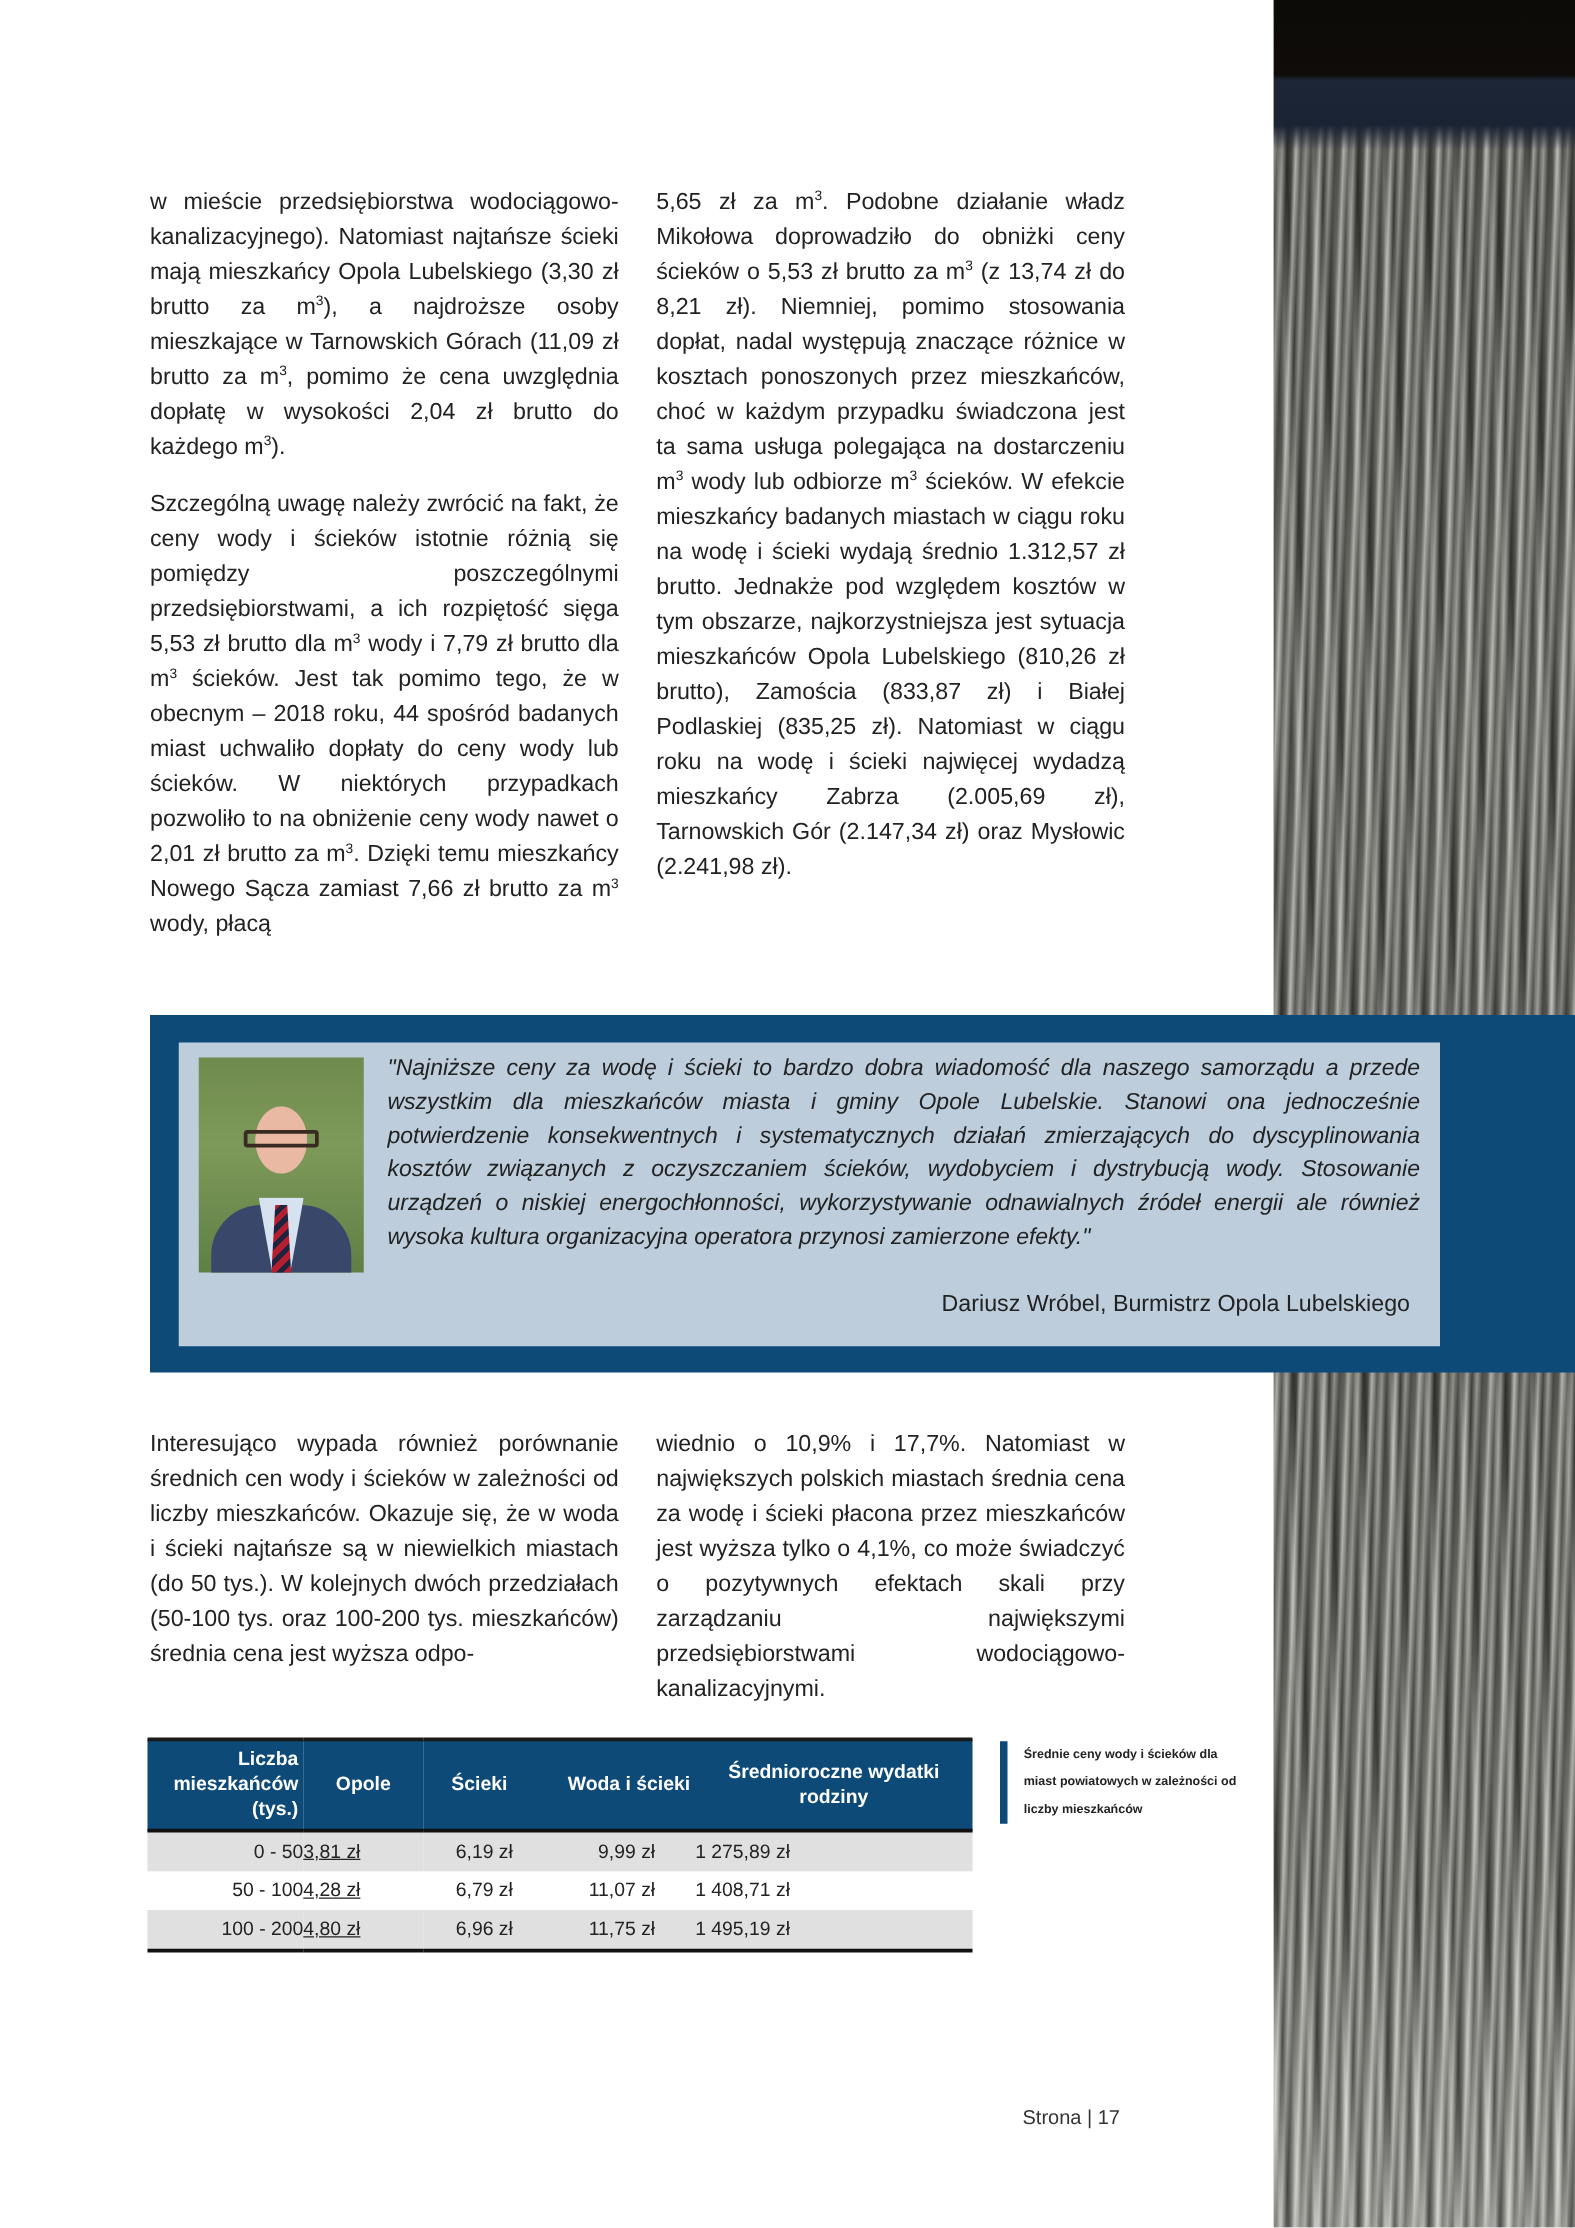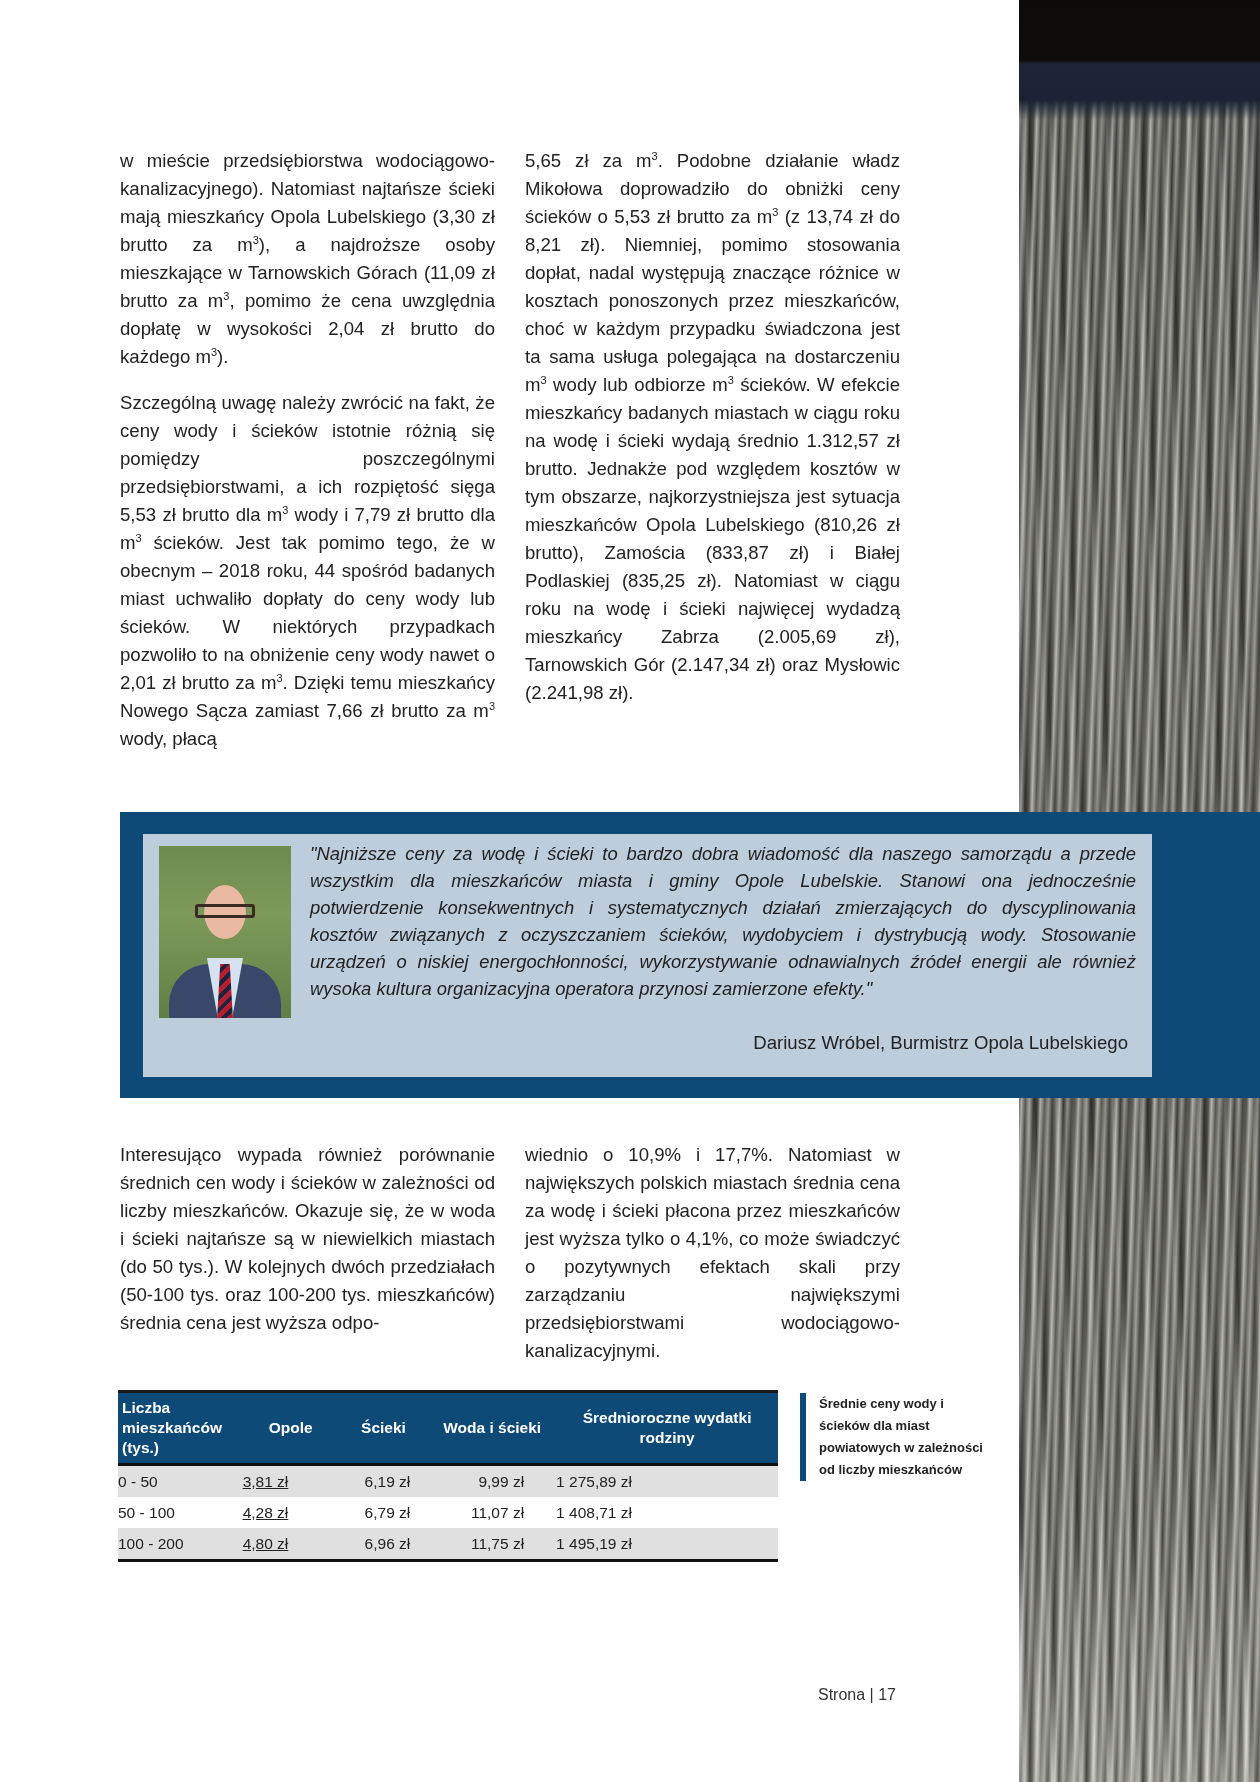--- a/index.html
+++ b/index.html
@@ -67,34 +67,34 @@
   }
 
   .table-wrap { position:absolute; left:118px; top:1390px; width:660px; }
   table { border-collapse:collapse; width:660px; }
   thead tr { background:#0d4a78; color:#fff; height:73px; }
   thead { border-top:3px solid #1a1a1a; }
   th { font-size:15.5px; font-weight:bold; line-height:20px; padding:0 4px; border-bottom:3px solid #111; }
   td { font-size:15.5px; height:31px; padding:0; color:#222; }
   tbody tr.shade { background:#e0e0e0; }
   tbody tr:last-child { border-bottom:3px solid #111; }
-  .c0 { width:125px; text-align:left; }
+  .c0 { width:125px; text-align:right; }
   .c1 { width:90px; text-align:center; }
   .c2 { width:90px; text-align:center; }
-  .c3 { width:125px; text-align:center; }
+  .c3 { width:125px; text-align:right; }
   .c4 { width:230px; text-align:center; }
   td.num3 { text-align:right; padding-right:32px; }
   td.num4 { text-align:left; padding-right:45px; }
   td.num2 { text-align:right; padding-right:18px; }
   td.num1 { text-align:left; padding-right:26px;text-decoration:underline; }
 
   .caption {
     position:absolute; left:800px; top:1393px; width:175px;
     border-left:6px solid #0d4a78; padding-left:13px;
-    font-size:13px; font-weight:bold; line-height:22px; color:#222;
+    font-size:10px; font-weight:bold; line-height:22px; color:#222;
   }
   .pagenum { position:absolute; left:818px; top:1686px; font-size:16px; color:#333; }
 </style>
 </head>
 <body>
 
 <div class="photo"></div>
 
 <div class="col" id="col1">
   <p>w mieście przedsiębiorstwa wodociągowo-kanalizacyjnego). Natomiast najtańsze ścieki mają mieszkańcy Opola Lubelskiego (3,30 zł brutto za m<sup>3</sup>), a najdroższe osoby mieszkające w Tarnowskich Górach (11,09 zł brutto za m<sup>3</sup>, pomimo że cena uwzględnia dopłatę w wysokości 2,04 zł brutto do każdego m<sup>3</sup>).</p>

